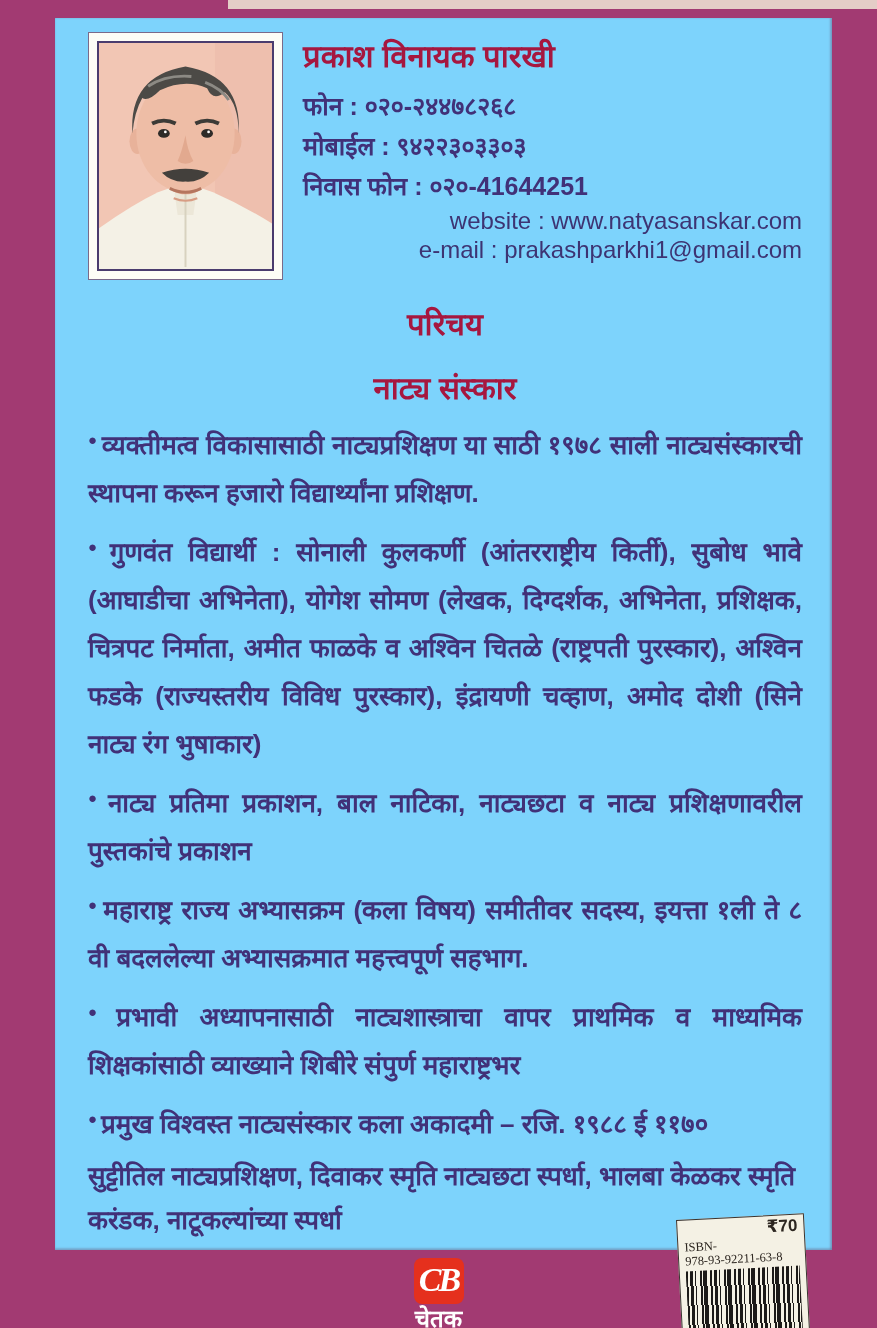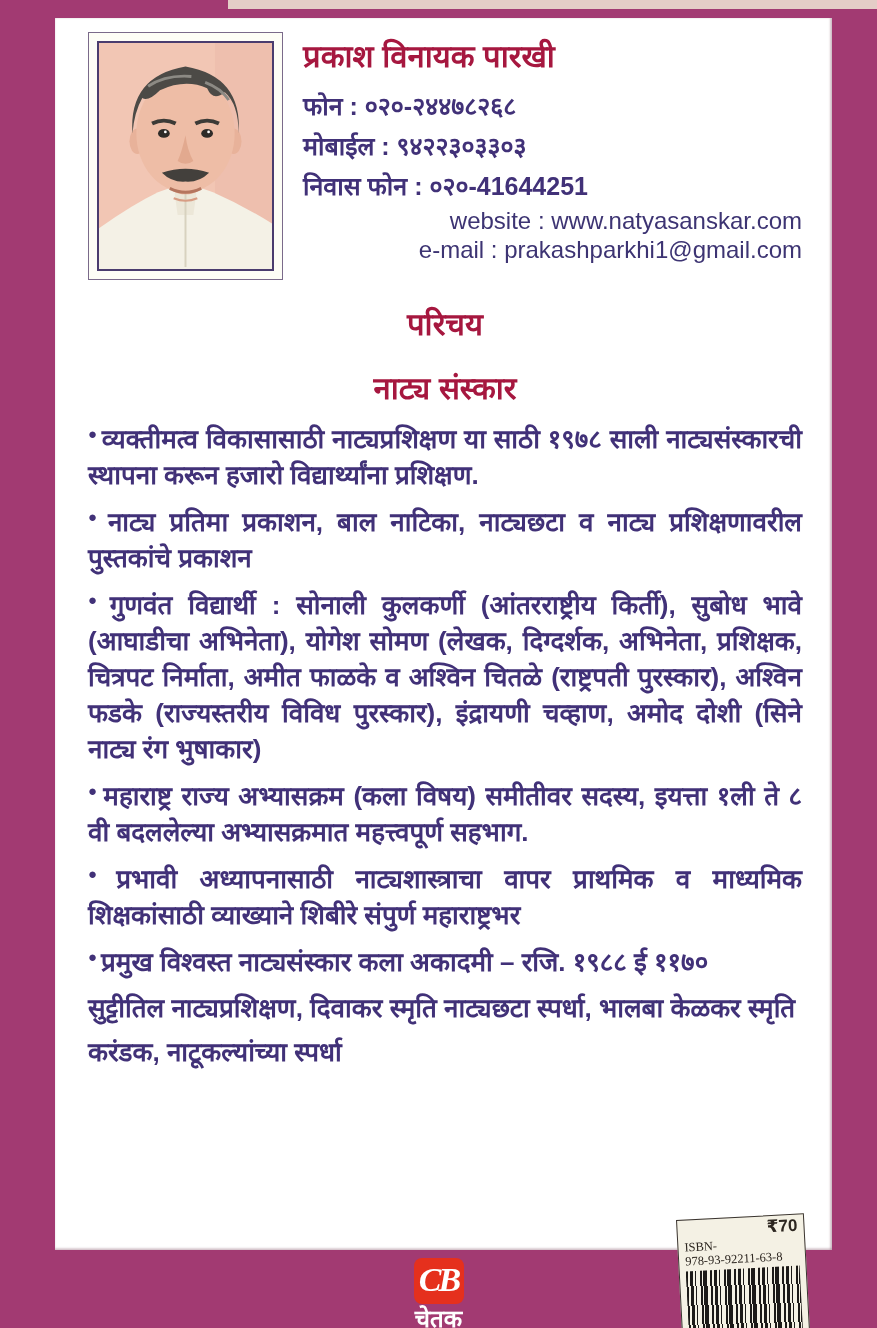--- a/index.html
+++ b/index.html
@@ -9,21 +9,21 @@
     background:#a23a72;
     overflow:hidden;
     font-family:"Liberation Sans","DejaVu Sans",sans-serif;
   }
   .scan-strip-top{
     position:absolute;left:228px;right:0;top:0;height:9px;
     background:#f0e7d6;opacity:.85;
   }
   .panel{
     position:absolute;left:55px;top:18px;width:777px;height:1232px;
-    background:#ffffff;
+    background:#7dd3fc;
     box-shadow:inset -2px 0 2px rgba(90,30,60,.25), inset 0 -2px 2px rgba(90,30,60,.2);
     padding:14px 30px 0 33px;
     box-sizing:border-box;
   }
   
   .card{display:flex;}
   .photo-frame{
     flex:0 0 auto;
     width:195px;height:248px;
     background:#fdfdf6;
@@ -72,21 +72,21 @@
     font-size:26px;font-weight:bold;
     line-height:40px;
     text-align:justify;
     text-indent:68px;
     margin:0 0 4px 0;
   }
   ul.bullets{list-style:none;margin:0;padding:0;}
   ul.bullets li{
     color:#413178;
     font-size:26px;font-weight:bold;
-    line-height:36px;
+    line-height:48px;
     text-align:justify;
     margin:0 0 6px 0;
   }
   ul.bullets li::before{
     content:"\25CF";
     font-size:15px;
     vertical-align:9px;
     margin-right:4px;
   }
   .footer-par{
@@ -210,22 +210,22 @@
         <div class="contact-latin">website : www.natyasanskar.com</div>
         <div class="contact-latin">e-mail : prakashparkhi1@gmail.com</div>
       </div>
     </div>
 
     <div class="sec-head">परिचय</div>
 
     <div class="sec-head">नाट्य संस्कार</div>
     <ul class="bullets">
       <li>व्यक्तीमत्व विकासासाठी नाट्यप्रशिक्षण या साठी १९७८ साली नाट्यसंस्कारची स्थापना करून हजारो विद्यार्थ्यांना प्रशिक्षण.</li>
+      <li>गुणवंत विद्यार्थी : सोनाली कुलकर्णी (आंतरराष्ट्रीय किर्ती), सुबोध भावे (आघाडीचा अभिनेता), योगेश सोमण (लेखक, दिग्दर्शक, अभिनेता, प्रशिक्षक, चित्रपट निर्माता, अमीत फाळके व अश्विन चितळे (राष्ट्रपती पुरस्कार), अश्विन फडके (राज्यस्तरीय विविध पुरस्कार), इंद्रायणी चव्हाण, अमोद दोशी (सिने नाट्य रंग भुषाकार)</li>
       <li>नाट्य प्रतिमा प्रकाशन, बाल नाटिका, नाट्यछटा व नाट्य प्रशिक्षणावरील पुस्तकांचे प्रकाशन</li>
-      <li>गुणवंत विद्यार्थी : सोनाली कुलकर्णी (आंतरराष्ट्रीय किर्ती), सुबोध भावे (आघाडीचा अभिनेता), योगेश सोमण (लेखक, दिग्दर्शक, अभिनेता, प्रशिक्षक, चित्रपट निर्माता, अमीत फाळके व अश्विन चितळे (राष्ट्रपती पुरस्कार), अश्विन फडके (राज्यस्तरीय विविध पुरस्कार), इंद्रायणी चव्हाण, अमोद दोशी (सिने नाट्य रंग भुषाकार)</li>
       <li>महाराष्ट्र राज्य अभ्यासक्रम (कला विषय) समीतीवर सदस्य, इयत्ता १ली ते ८ वी बदललेल्या अभ्यासक्रमात महत्त्वपूर्ण सहभाग.</li>
       <li>प्रभावी अध्यापनासाठी नाट्यशास्त्राचा वापर प्राथमिक व माध्यमिक शिक्षकांसाठी व्याख्याने शिबीरे संपुर्ण महाराष्ट्रभर</li>
       <li>प्रमुख विश्वस्त नाट्यसंस्कार कला अकादमी – रजि. १९८८ ई ११७०</li>
     </ul>
     <p class="footer-par">सुट्टीतिल नाट्यप्रशिक्षण, दिवाकर स्मृति नाट्यछटा स्पर्धा, भालबा केळकर स्मृति करंडक, नाटूकल्यांच्या स्पर्धा</p>
   </div>
 
   <div class="publisher">
     <div class="cb-badge">CB</div>
     <div class="pub-name">चेतक</div>

